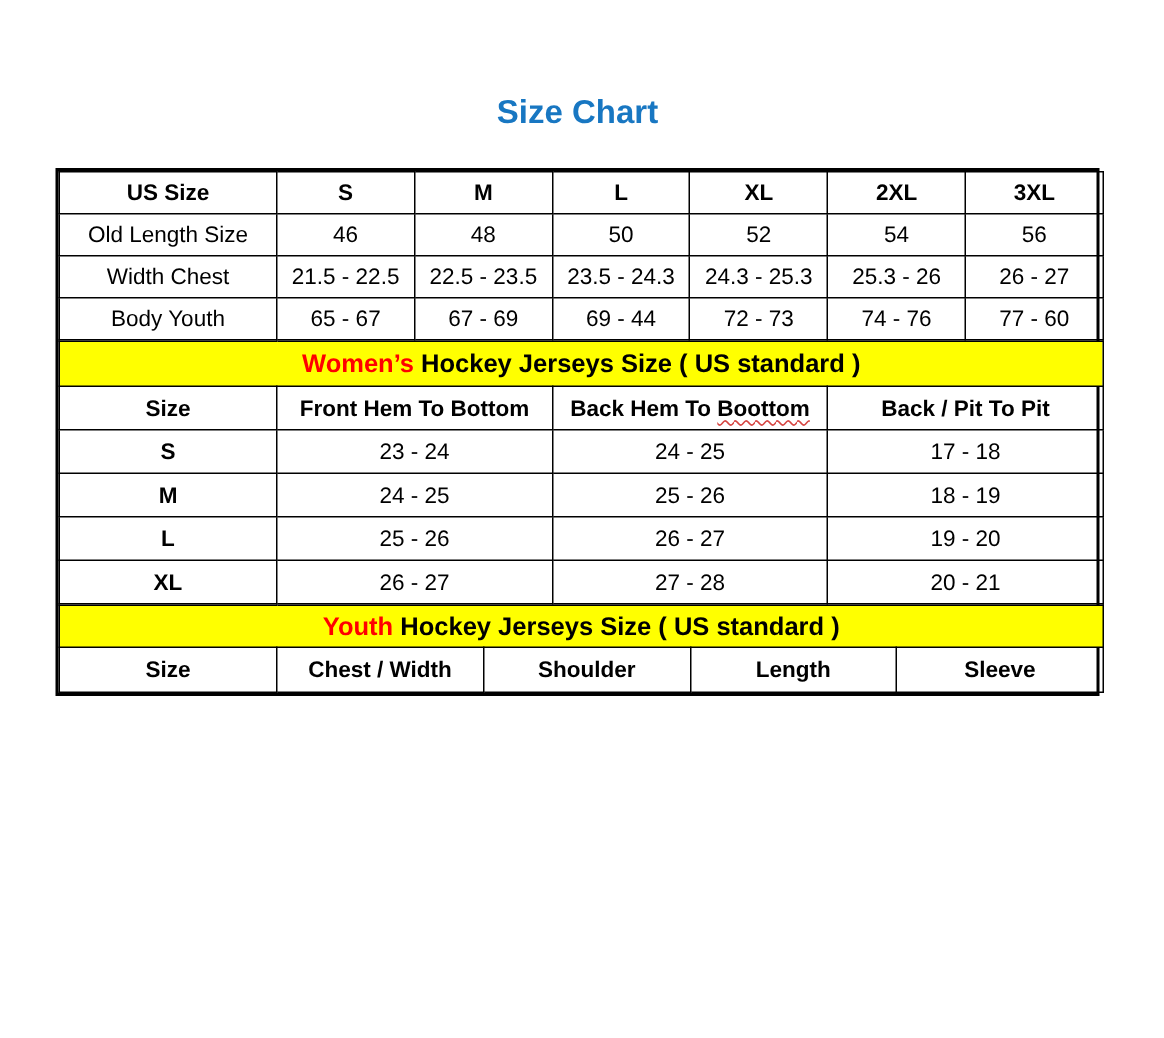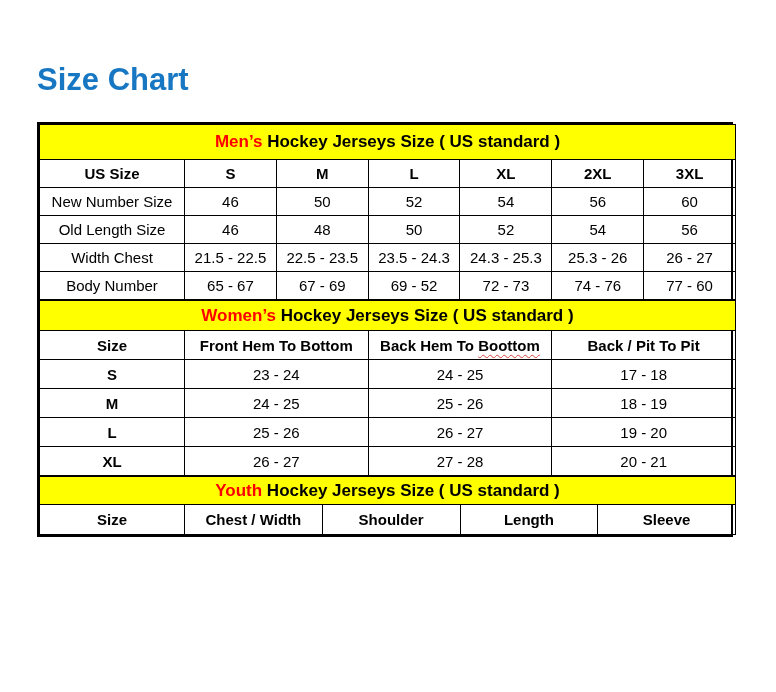--- a/index.html
+++ b/index.html
@@ -12,21 +12,22 @@
     font-family: "Liberation Sans", sans-serif;
   }
   .page {
     position: absolute;
     left: 37px;
     top: 0;
     width: 696px;
   }
   .page-title {
     margin: 62px 0 24px 0;
-    font-size: 31px;
+    text-align: center;
+    font-size: 22px;
     font-weight: bold;
     color: var(--title-blue, #1877C2);
     letter-spacing: 0px;
   }
   .tables-wrap {
     border: 2px solid var(--border-black, #000);
   }
   table.size-table {
     border-collapse: collapse;
     width: 100%;
@@ -81,64 +82,52 @@
         <colgroup>
           <col style="width: 145px;">
           <col style="width: 91.8333px;">
           <col style="width: 91.8333px;">
           <col style="width: 91.8333px;">
           <col style="width: 91.8333px;">
           <col style="width: 91.8333px;">
           <col style="width: 91.8333px;">
         </colgroup>
         <tbody>
-          <tr class="section-header-row">
-            <td colspan="7"><span class="hl">Men’s</span><span> Hockey Jerseys Size ( US standard )</span></td>
-          </tr>
           <tr class="column-header-row">
             <td>US Size</td>
             <td>S</td>
             <td>M</td>
             <td>L</td>
             <td>XL</td>
             <td>2XL</td>
             <td>3XL</td>
-          </tr>
-          <tr>
-            <td>New Number Size</td>
-            <td>46</td>
-            <td>50</td>
-            <td>52</td>
-            <td>54</td>
-            <td>56</td>
-            <td>60</td>
           </tr>
           <tr>
             <td>Old Length Size</td>
             <td>46</td>
             <td>48</td>
             <td>50</td>
             <td>52</td>
             <td>54</td>
             <td>56</td>
           </tr>
           <tr>
             <td>Width Chest</td>
             <td>21.5 - 22.5</td>
             <td>22.5 - 23.5</td>
             <td>23.5 - 24.3</td>
             <td>24.3 - 25.3</td>
             <td>25.3 - 26</td>
             <td>26 - 27</td>
           </tr>
           <tr>
-            <td>Body Number</td>
+            <td>Body Youth</td>
             <td>65 - 67</td>
             <td>67 - 69</td>
-            <td>69 - 52</td>
+            <td>69 - 44</td>
             <td>72 - 73</td>
             <td>74 - 76</td>
             <td>77 - 60</td>
           </tr>
         </tbody>
       </table>
     <table class="size-table" data-table="1">
         <colgroup>
           <col style="width: 145px;">
           <col style="width: 183.667px;">

